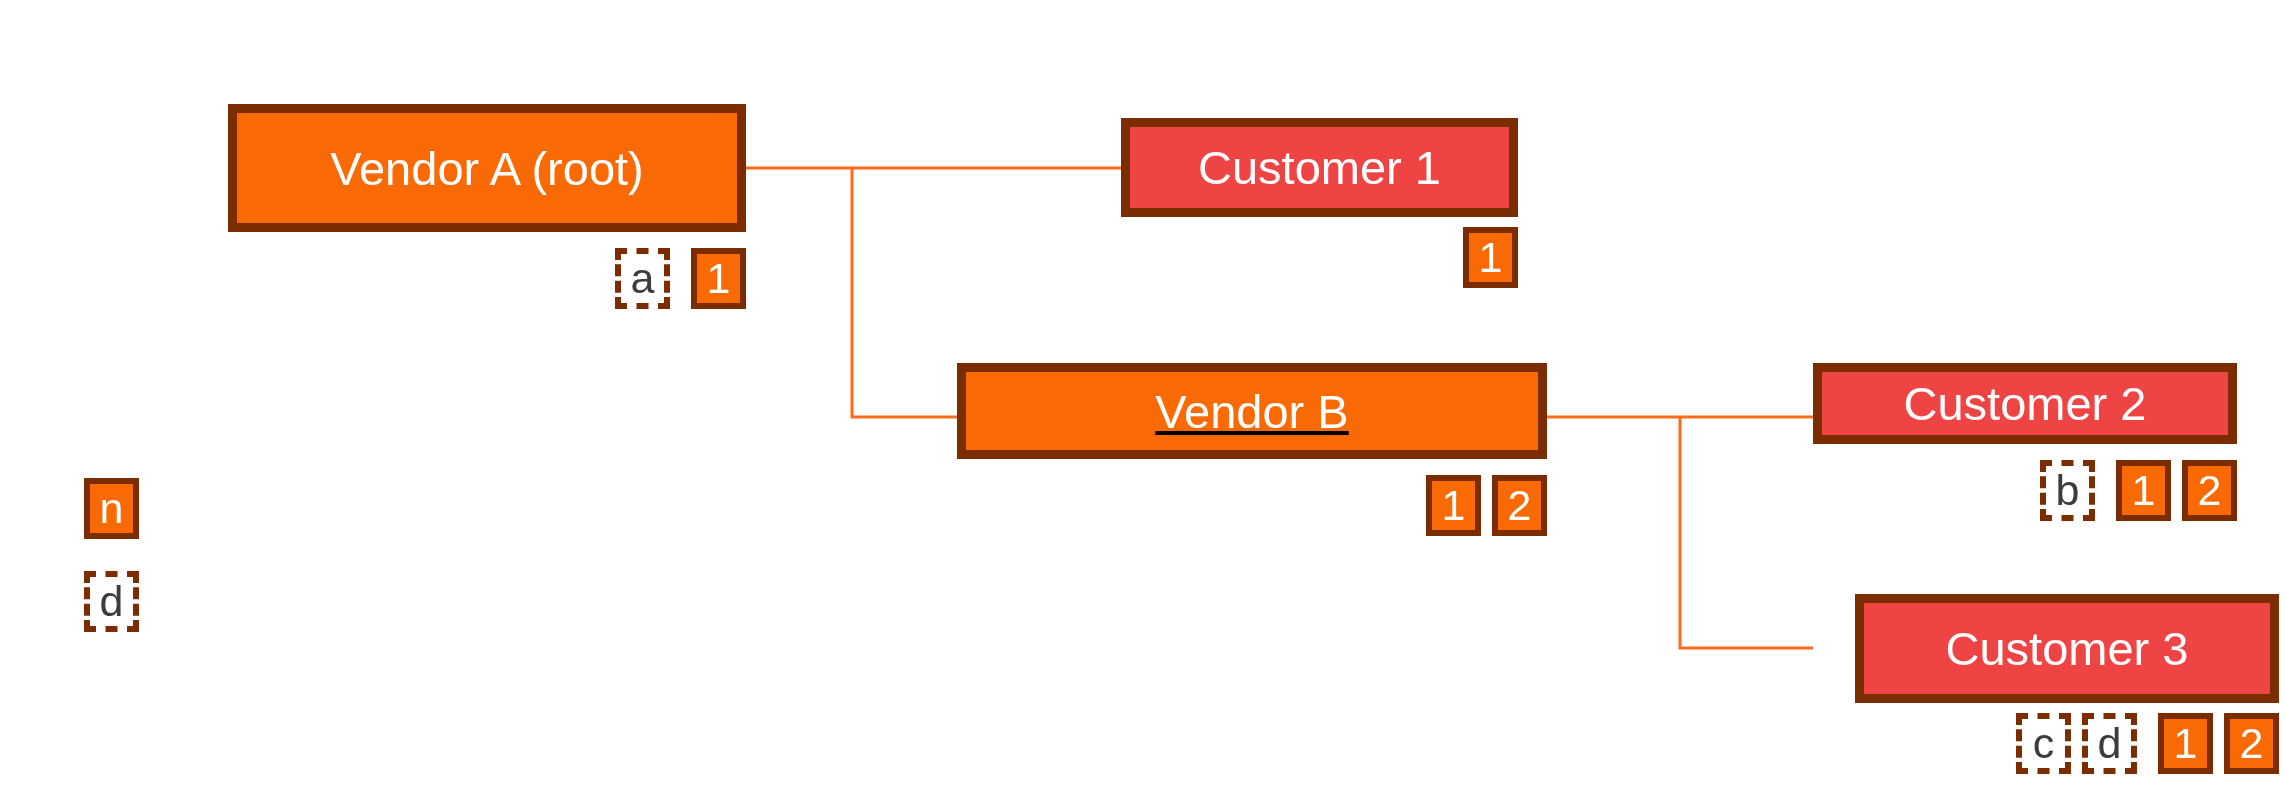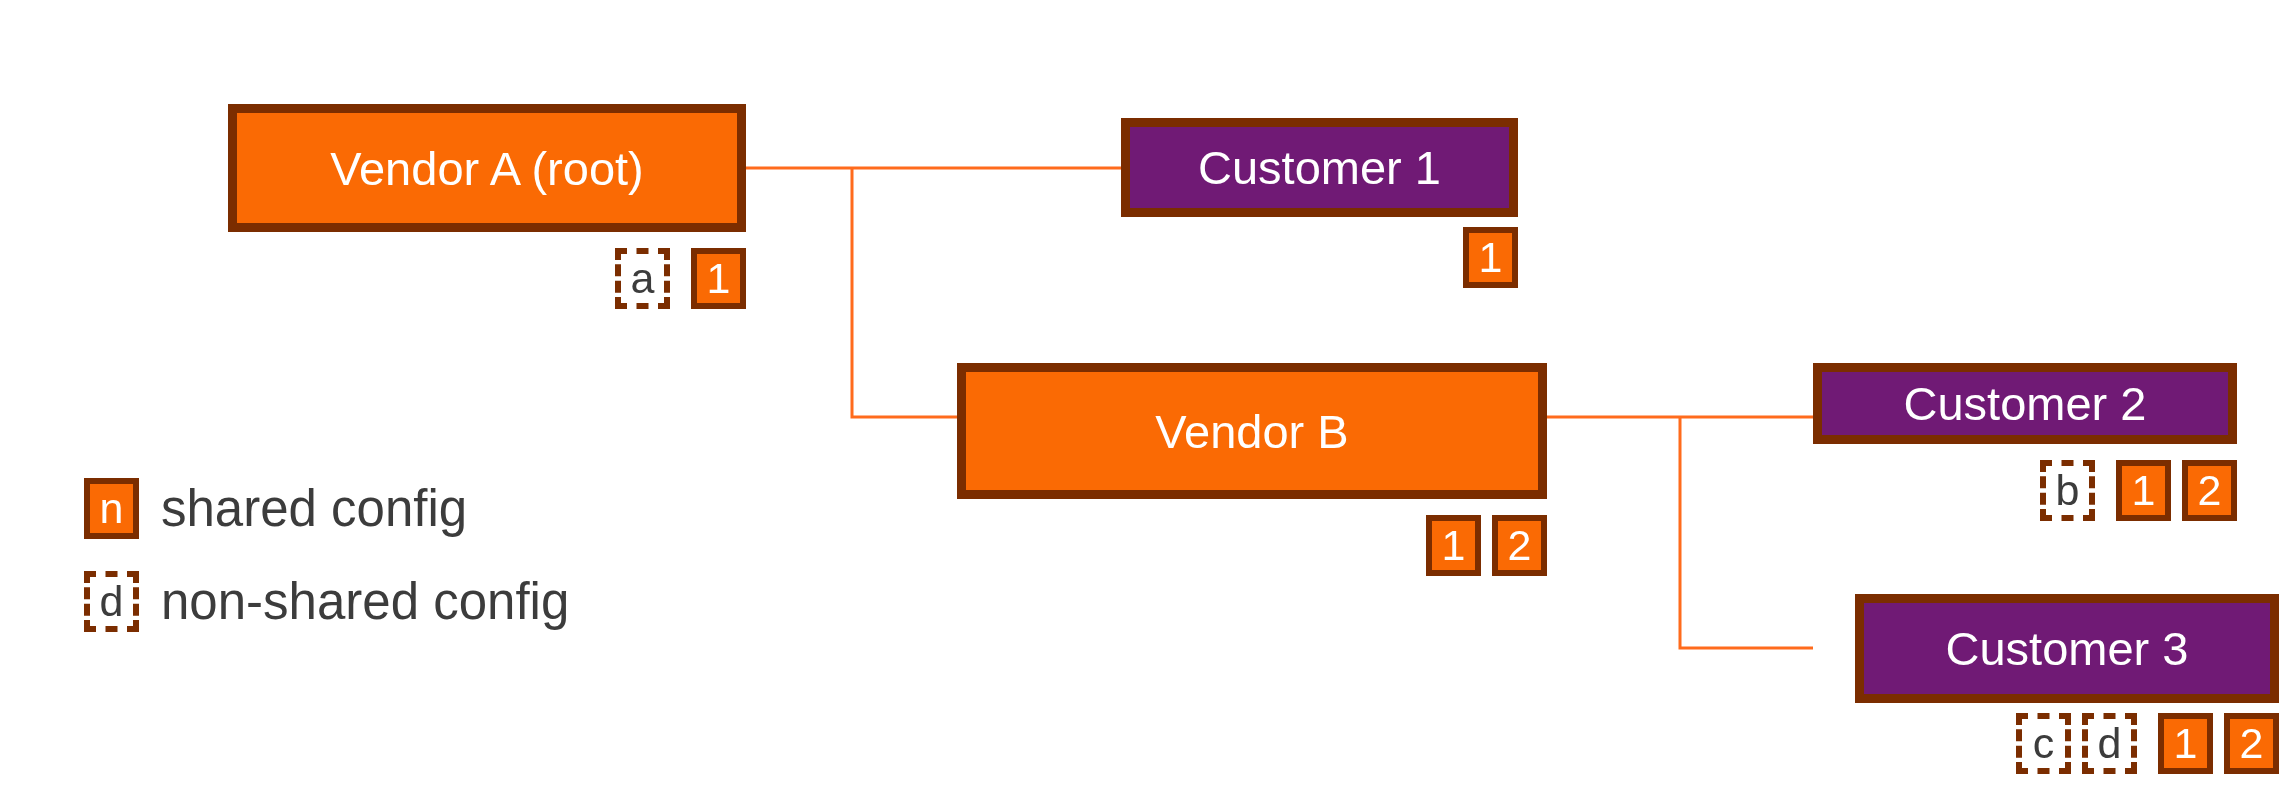--- a/index.html
+++ b/index.html
@@ -28,21 +28,21 @@
     border: 9px solid #7b2d00;
     display: flex;
     align-items: center;
     justify-content: center;
     color: #ffffff;
     font-size: 47px;
     line-height: 1;
     white-space: nowrap;
   }
   .node.vendor .box { background: #fa6a04; }
-  .node.customer .box { background: #701a75; }
+  .node.customer .box { background: #ef4444; }
   .badges {
     position: absolute;
     top: 100%;
     right: 0;
     display: flex;
     gap: 11px;
     align-items: center;
   }
   .badges.pad-sm { margin-top: 10px; }
   .badges.pad-md { margin-top: 16px; }
@@ -117,21 +117,21 @@
 
   <div class="node customer" style="left:1121px; top:118px; width:397px; height:99px;">
     <div class="box">
       <span>Customer 1</span>
     </div>
     <div class="badges pad-sm">
       <span class="badge solid">1</span>
     </div>
   </div>
 
-  <div class="node vendor" style="left:957px; top:363px; width:590px; height:136px;">
+  <div class="node vendor" style="left:957px; top:363px; width:590px; height:96px;text-decoration:underline;">
     <div class="box">
       <span>Vendor B</span>
     </div>
     <div class="badges pad-md">
       <span class="badge solid">1</span>
       <span class="badge solid">2</span>
     </div>
   </div>
 
   <div class="node customer" style="left:1813px; top:363px; width:424px; height:81px;">
@@ -153,21 +153,19 @@
       <span class="badge dotted">c</span>
       <span class="badge dotted">d</span>
       <span class="badge solid">1</span>
       <span class="badge solid">2</span>
     </div>
   </div>
 
   <div id="legend">
     <div class="legend-row">
       <span class="badge solid">n</span>
-      <span class="legend-label">shared config</span>
     </div>
     <div class="legend-row">
       <span class="badge dotted">d</span>
-      <span class="legend-label">non-shared config</span>
     </div>
   </div>
 
 </div>
 
 </body></html>

